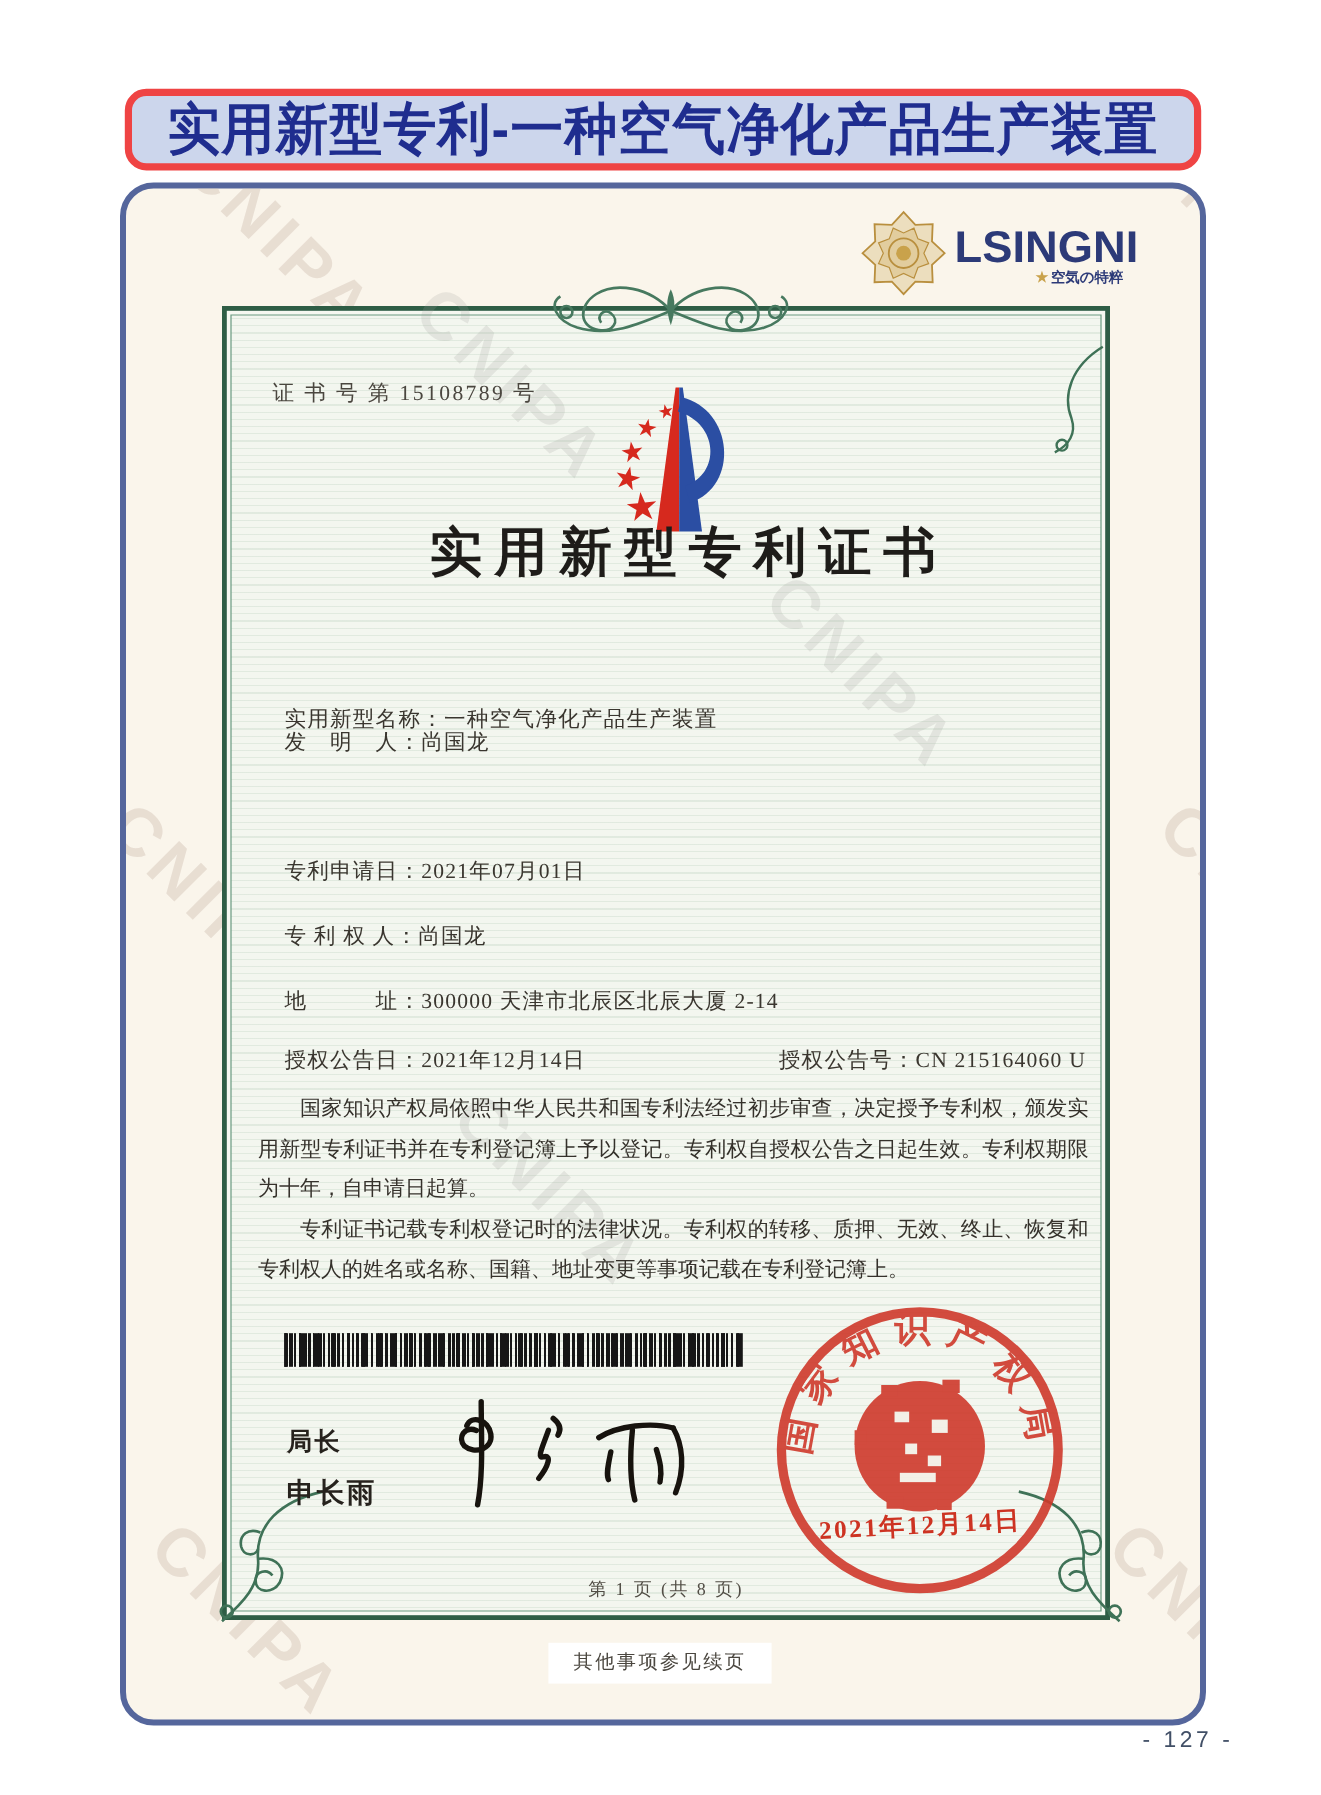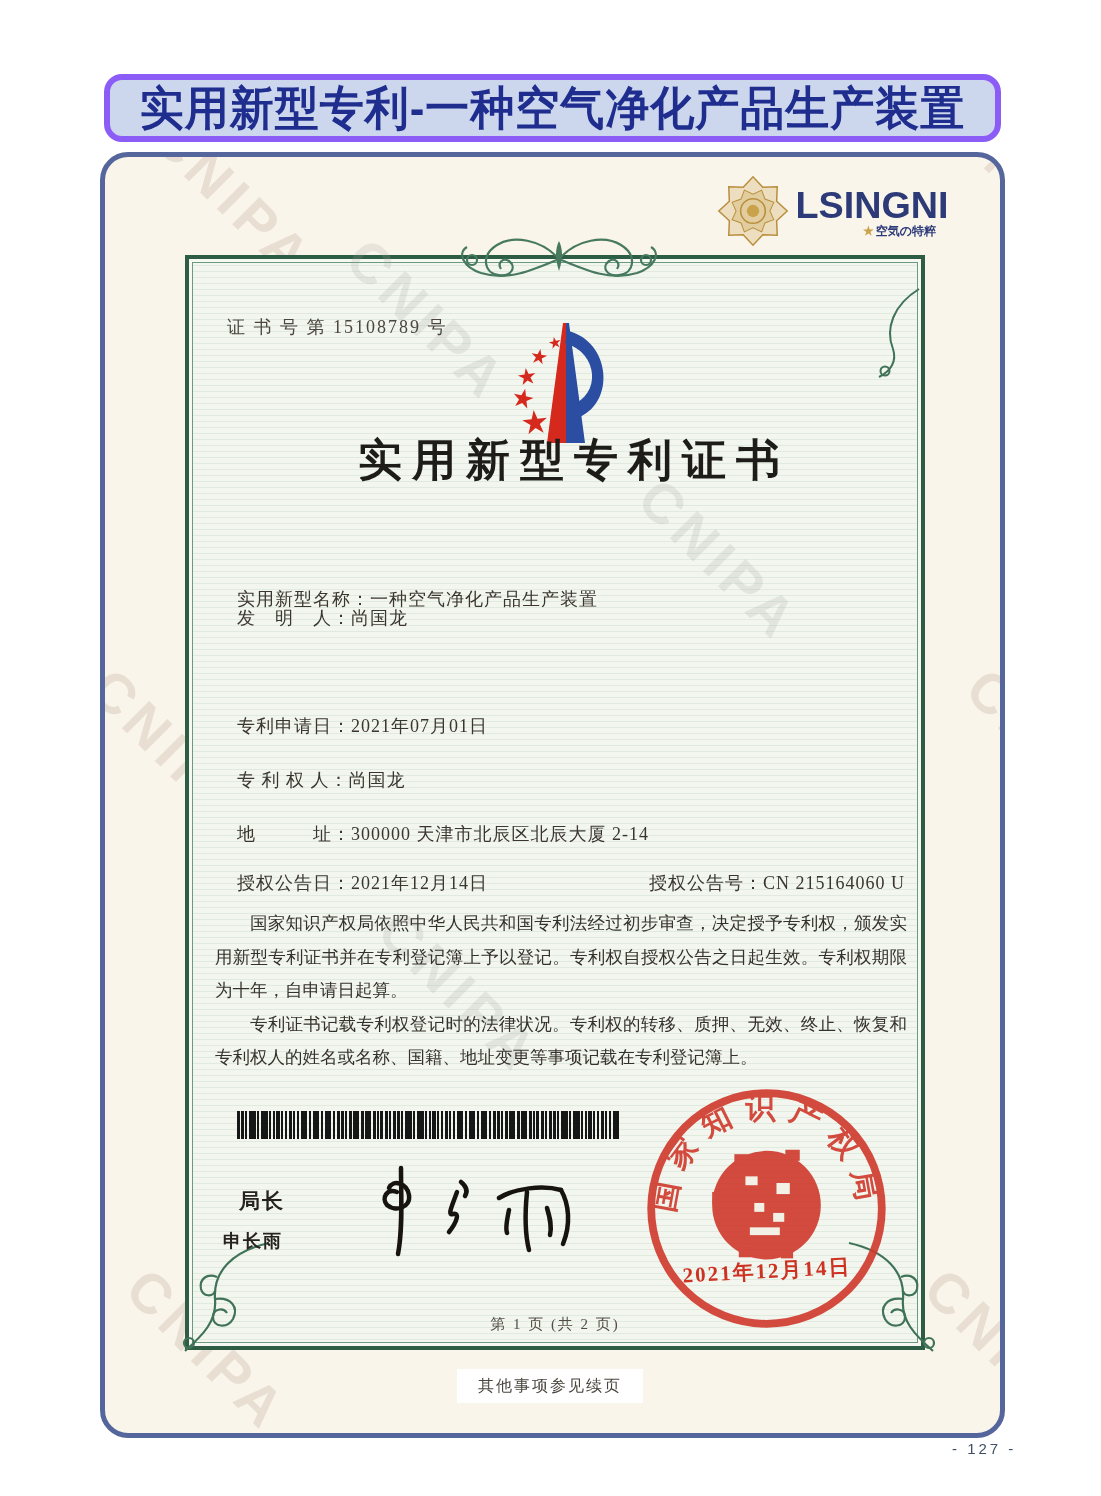--- a/index.html
+++ b/index.html
@@ -2,21 +2,21 @@
 <html><head>
 <meta charset="utf-8">
 <style>
   * { margin:0; padding:0; box-sizing:border-box; }
   html,body { width:1101px; height:1496px; background:#ffffff;
     font-family:"Liberation Serif","DejaVu Serif",serif; }
   .page { position:relative; width:1101px; height:1496px; background:#fff; overflow:hidden; }
 
   
   .banner { position:absolute; left:104px; top:74px; width:897px; height:68px;
-    background:#ccd6ec; border:6px solid #8b5cf6; border-radius:18px;
+    background:#ccd6ec; border:6px solid #ef4444; border-radius:18px;
     display:flex; align-items:center; justify-content:center; }
   .banner-title { font-family:"Liberation Sans","DejaVu Sans",sans-serif;
     font-weight:bold; font-size:44px; color:#1f2d8f; letter-spacing:1px;
     transform:scaleY(1.05); white-space:nowrap; }
 
   
   .container { position:absolute; left:100px; top:152px; width:905px; height:1286px;
     background:#faf5eb; border:5px solid #55669c; border-radius:28px; overflow:hidden; }
 
   .wm { position:absolute; font-family:"Liberation Sans","DejaVu Sans",sans-serif;
@@ -67,41 +67,41 @@
 
   .barcode { position:absolute; left:48px; top:852px; width:382px; height:28px;
     background:
       repeating-linear-gradient(90deg,#161616 0 2px,transparent 2px 4px),
       repeating-linear-gradient(90deg,#161616 0 1px,transparent 1px 6px),
       repeating-linear-gradient(90deg,#161616 0 3px,transparent 3px 13px); }
 
   .officer-title { position:absolute; left:50px; top:928px;
     font-family:"Liberation Sans","DejaVu Sans",sans-serif; font-weight:bold;
     font-size:21px; color:#26221d; letter-spacing:2px; }
-  .officer-name { position:absolute; left:34px; top:970px;
+  .officer-name { position:absolute; left:50px; top:970px;
     font-family:"Liberation Sans","DejaVu Sans",sans-serif; font-weight:bold;
-    font-size:18px; color:#26221d; letter-spacing:2px; }
+    font-size:23px; color:#26221d; letter-spacing:2px; }
 
   .signature { position:absolute; left:168px; top:898px; }
 
   .seal { position:absolute; left:450px; top:822px; }
   .seal-date { position:absolute; left:468px; top:998px; width:220px; text-align:center;
     font-size:21px; color:#cd3322; letter-spacing:2px; transform:rotate(-3deg);
     font-weight:600; }
 
   .page-info { position:absolute; left:0; top:1056px; width:100%; text-align:center;
     font-size:15px; color:#524e46; letter-spacing:2px; }
 
   .cont-note { position:absolute; left:352px; top:1212px; width:186px; height:34px;
     background:#ffffff; text-align:center; line-height:34px; font-size:16px;
     color:#4a463f; letter-spacing:2px; }
 
   .page-number { position:absolute; left:952px; top:1440px; width:120px;
     font-family:"Liberation Sans","DejaVu Sans",sans-serif;
-    font-size:15px; color:#414f66; letter-spacing:3px; }
+    font-size:19px; color:#414f66; letter-spacing:3px; }
 </style>
 </head>
 <body>
 
 <div class="page">
 
   <div class="banner">
     <div class="banner-title">实用新型专利-一种空气净化产品生产装置</div>
   </div>
 
@@ -257,20 +257,20 @@
             <rect x="96" y="86" width="11" height="8"></rect>
             <rect x="124" y="92" width="12" height="10"></rect>
             <rect x="104" y="110" width="9" height="8"></rect>
             <rect x="121" y="119" width="10" height="8"></rect>
             <rect x="100" y="132" width="27" height="7"></rect>
           </g>
         </g>
       </svg>
       <div class="seal-date">2021年12月14日</div>
 
-      <div class="page-info">第 1 页 (共 2 页)</div>
+      <div class="page-info">第 1 页 (共 8 页)</div>
     </div>
 
     <div class="cont-note">其他事项参见续页</div>
   </div>
 
   <div class="page-number">- 127 -</div>
 </div>
 
 </body></html>

